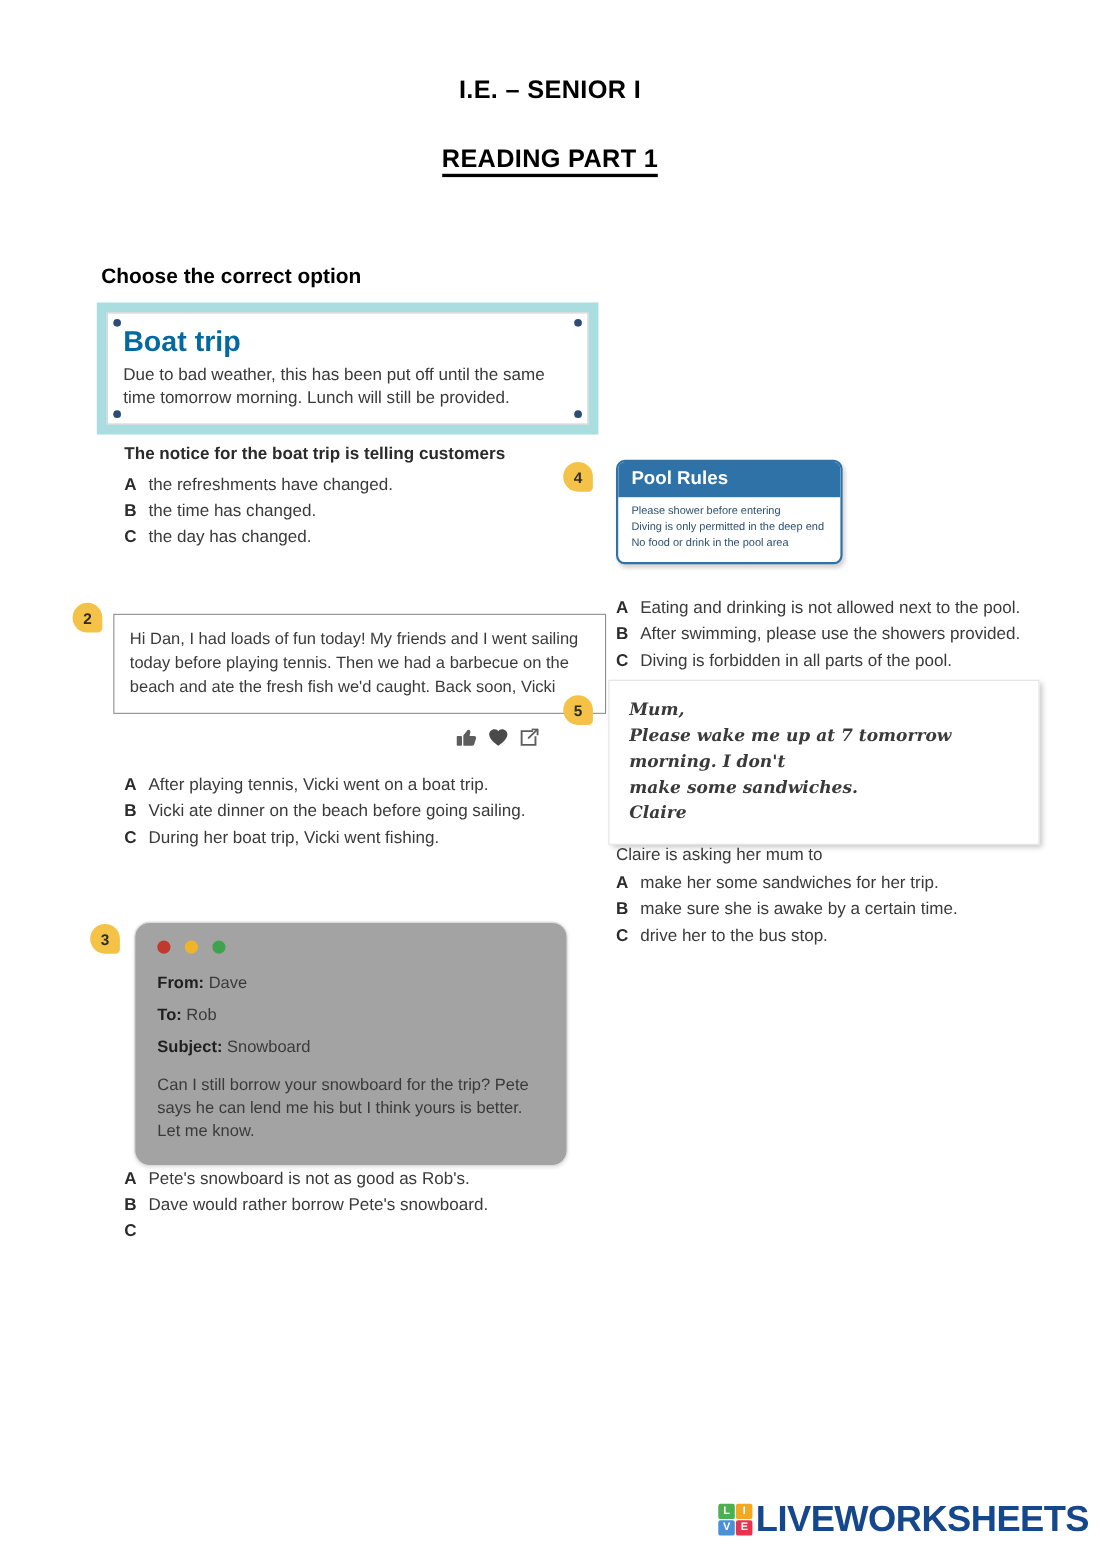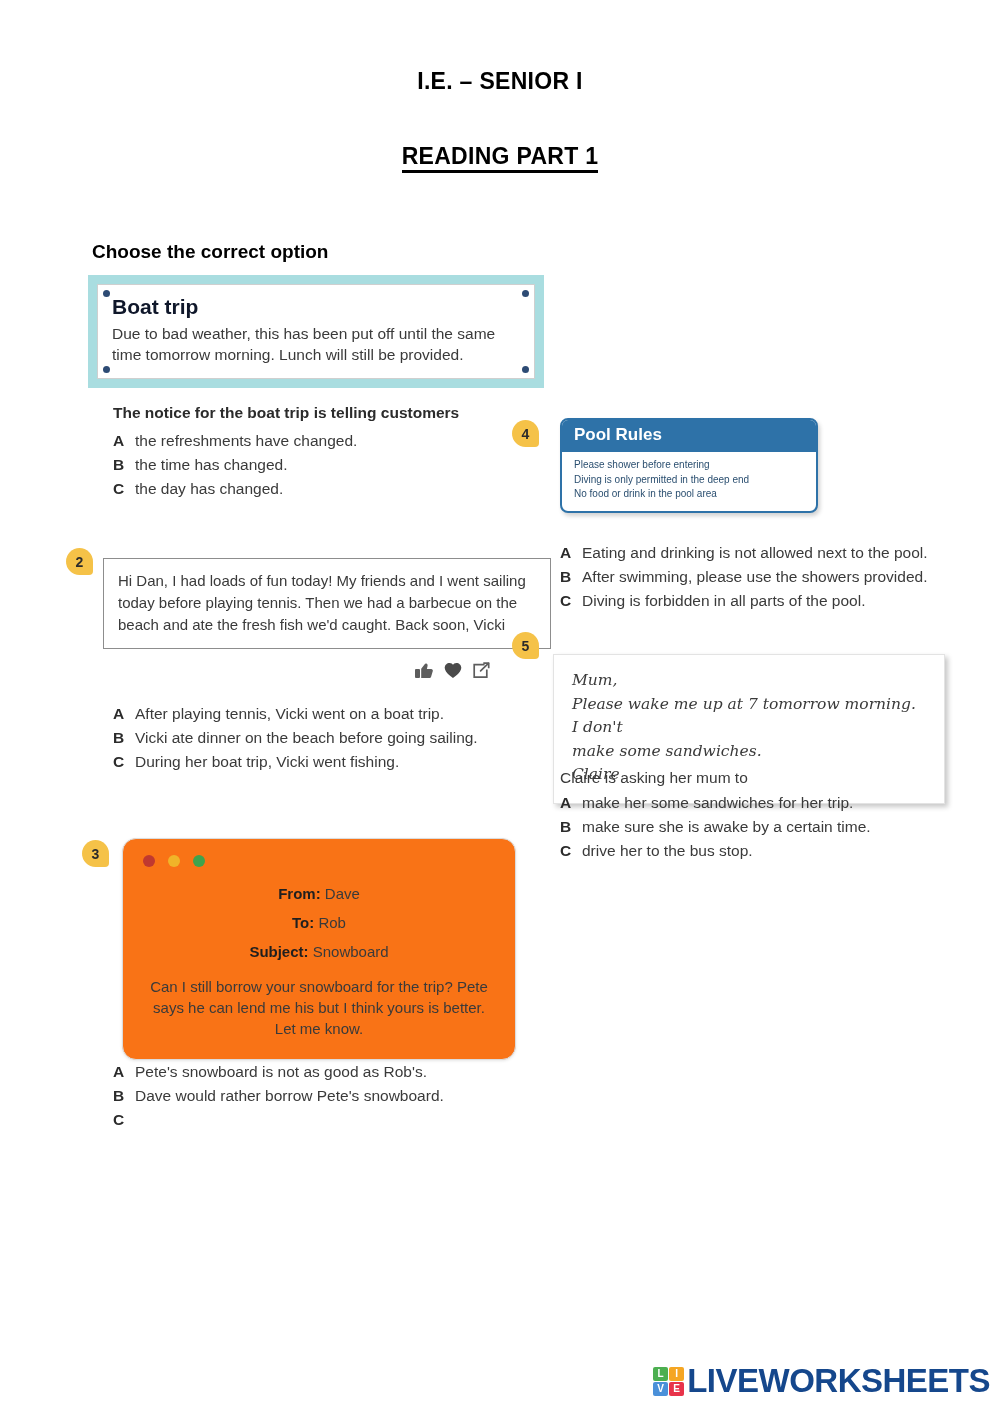--- a/index.html
+++ b/index.html
@@ -26,21 +26,21 @@
     font-weight: bold;
     letter-spacing: 0.3px;
     color: #000;
     margin: 0;
   }
   .title-sub {
     font-size: 23px;
     font-weight: bold;
     letter-spacing: 0.3px;
     color: #000;
-    margin: 12px;
+    margin: 0;
     padding-top: 36px;
   }
   .title-sub span {
     border-bottom: 3px solid #000;
     padding-bottom: 1px;
   }
 
   .instruction {
     position: absolute;
     left: 92px;
@@ -76,23 +76,23 @@
     background: #a9dde0;
     padding: 9px;
   }
   .notice-inner {
     background: #ffffff;
     border: 1px solid #cfcfcf;
     padding: 10px 14px 13px 14px;
     position: relative;
   }
   .notice-title {
-    color: #0f172a;
-    font-weight: bold;
-    font-size: 21px;
+    color: #0369a1;
+    font-weight: bold;
+    font-size: 26px;
     margin: 0 0 5px 0;
   }
   .notice-body {
     font-size: 15.5px;
     line-height: 1.33;
     color: #3a3a3a;
   }
   .screw {
     position: absolute;
     width: 7px; height: 7px;
@@ -154,26 +154,25 @@
   #q2-opts { position: absolute; left: 113px; top: 702px; width: 420px; }
 
   
   #q3-badge { left: 82px; top: 840px; }
   .mail-card {
     position: absolute;
     left: 122px;
     top: 838px;
     width: 394px;
     box-sizing: border-box;
-    background: #f97316;
+    background: #a3a3a3;
     border: 1px solid #dcdcdc;
     border-radius: 14px;
     padding: 16px 20px 20px 20px;
     box-shadow: 0 1px 3px rgba(0,0,0,0.10);
-    text-align: center;
   }
   .dots { display: flex; gap: 13px; margin-bottom: 18px; }
   .dot { width: 12px; height: 12px; border-radius: 50%; }
   .dot.red   { background: #c0392f; }
   .dot.amber { background: #f0b429; }
   .dot.green { background: #3fa34d; }
   .mail-line {
     font-size: 15px;
     color: #3a3a3a;
     margin-bottom: 12px;
@@ -186,21 +185,21 @@
     margin-top: 16px;
   }
   #q3-opts { position: absolute; left: 113px; top: 1060px; width: 430px; }
 
   
   #q4-badge { left: 512px; top: 420px; }
   .sign {
     position: absolute;
     left: 560px;
     top: 418px;
-    width: 258px;
+    width: 206px;
     box-sizing: border-box;
     border-radius: 8px;
     overflow: hidden;
     border: 2px solid #2e72a8;
     background: #ffffff;
     box-shadow: 2px 3px 4px rgba(0,0,0,0.18);
   }
   .sign-head {
     background: #2e72a8;
     color: #ffffff;
@@ -214,27 +213,28 @@
     line-height: 1.45;
     color: #2b4f70;
   }
   #q4-opts { position: absolute; left: 560px; top: 541px; width: 420px; }
 
   
   #q5-badge { left: 512px; top: 632px; }
   .note-card {
     position: absolute;
     left: 553px;
-    top: 654px;
+    top: 618px;
     width: 392px;
     box-sizing: border-box;
     background: #ffffff;
     border: 1px solid #e3e3e3;
     padding: 14px 18px 16px 18px;
     box-shadow: 3px 3px 5px rgba(0,0,0,0.22);
+    font-weight: bold;
   }
   .handwriting {
     font-family: "DejaVu Serif", serif;
     font-style: italic;
     font-size: 15.5px;
     line-height: 1.52;
     color: #3a3a3a;
   }
   #q5-stem { position: absolute; left: 560px; top: 769px; font-weight: normal; color:#3a3a3a; }
   #q5-opts { position: absolute; left: 560px; top: 791px; width: 420px; }

